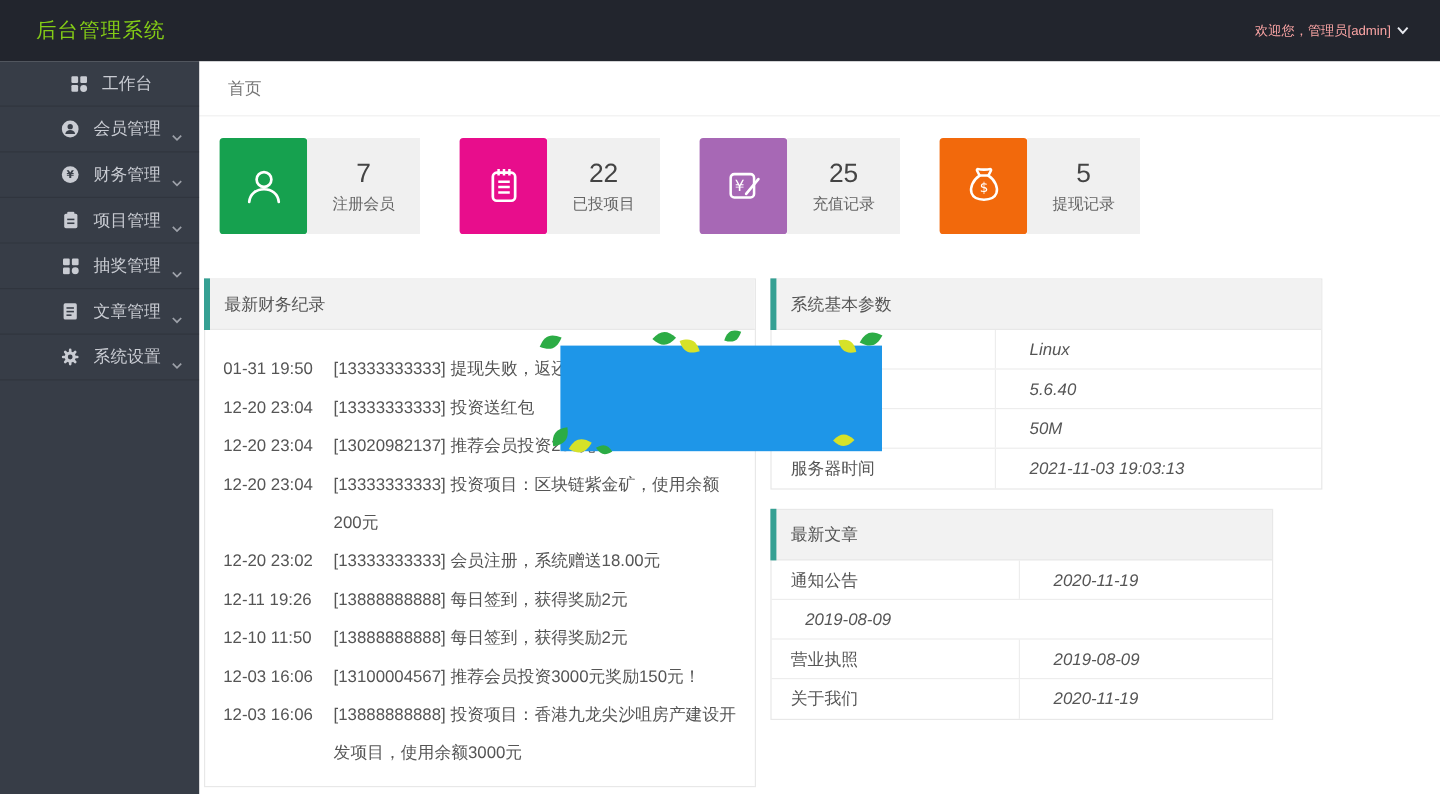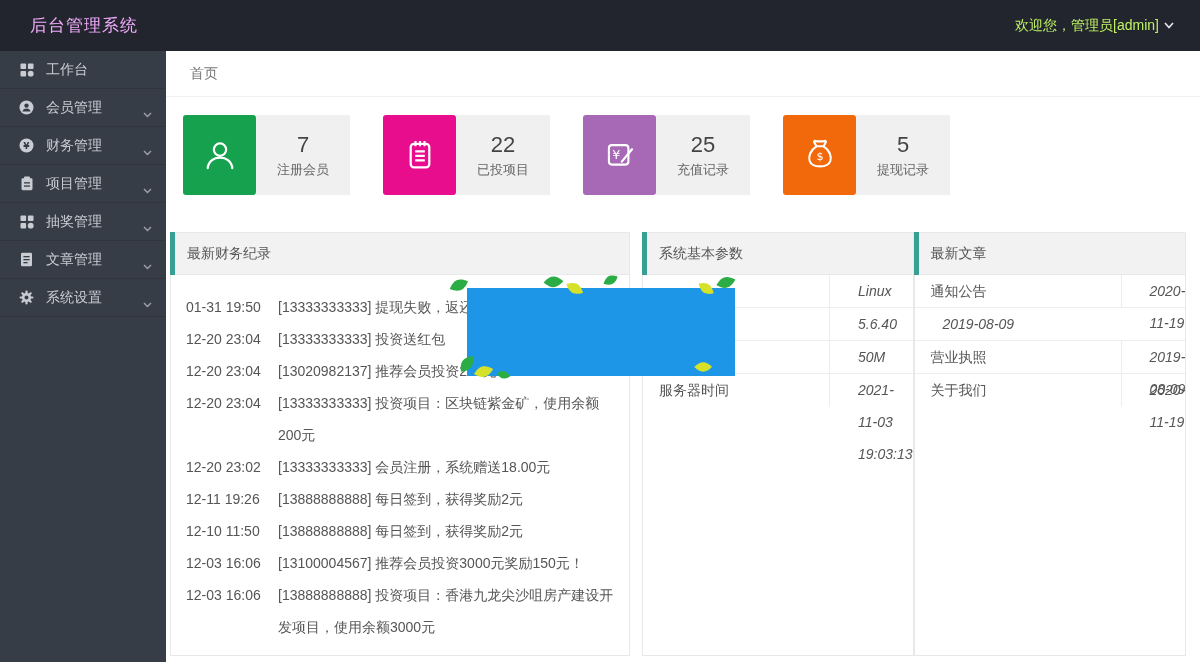--- a/index.html
+++ b/index.html
@@ -12,27 +12,27 @@
     --leaf-green:#2cac45;
     --leaf-yellow:#d6e229;
   }
   *{margin:0;padding:0;box-sizing:border-box;}
   html,body{width:1200px;height:662px;overflow:hidden;}
   body{font-family:"Liberation Sans","DejaVu Sans",sans-serif;background:#fff;}
   .app{position:relative;width:1200px;height:662px;background:#fff;}
 
   
   .topbar{position:absolute;left:0;top:0;width:1200px;height:51px;background:var(--topbar-bg);display:flex;align-items:center;justify-content:space-between;z-index:20;}
-  .brand{color:#f0abfc;font-size:17px;letter-spacing:1px;padding-left:30px;}
-  .userbox{display:flex;align-items:center;color:#bef264;font-size:14px;padding-right:26px;cursor:pointer;}
+  .brand{color:#84cc16;font-size:17px;letter-spacing:1px;padding-left:30px;}
+  .userbox{display:flex;align-items:center;color:#fca5a5;font-size:11px;padding-right:26px;cursor:pointer;}
   .userbox svg{margin-left:5px;}
 
   
   .sidebar{position:absolute;left:0;top:51px;width:166px;height:611px;background:var(--sidebar-bg);z-index:15;}
-  .side-item{position:relative;height:38px;display:flex;align-items:center;padding-left:19px;color:#c9ccd3;font-size:14px;cursor:pointer;border-bottom:1px solid rgba(0,0,0,0.12);}
+  .side-item{position:relative;height:38px;display:flex;align-items:center;padding-left:19px;color:#c9ccd3;font-size:14px;cursor:pointer;border-bottom:1px solid rgba(0,0,0,0.12);justify-content:center;}
   .side-item .s-ico{width:15px;height:15px;margin-right:12px;display:flex;align-items:center;justify-content:center;flex-shrink:0;}
   .side-item .chev{position:absolute;right:14px;top:16px;}
 
   
   .main{position:absolute;left:166px;top:51px;width:1034px;height:611px;background:#fff;overflow:hidden;border-radius:15px;}
   .breadcrumb-bar{height:46px;background:#fff;border-bottom:1px solid #f0f0f0;display:flex;align-items:center;padding-left:24px;font-size:14px;color:#777;}
   .breadcrumb-bar span{cursor:pointer;}
 
   
   .cards{display:flex;gap:33px;margin:18px 0 0 17px;}
@@ -46,21 +46,21 @@
   .panels{display:flex;gap:12px;margin:37px 0 0 4px;}
   .panel{width:460px;background:#fff;border:1px solid var(--panel-border);}
   .panel-head{position:relative;height:42px;background:var(--panel-head-bg);border-bottom:1px solid var(--panel-border);line-height:41px;padding-left:16px;font-size:14px;color:#555;}
   .panel-accent{position:absolute;left:-1px;top:-1px;width:5px;height:43px;}
 
   .fin-body{padding:16px 15px 12px 15px;}
   .rec{display:flex;font-size:14px;color:#555;line-height:32px;}
   .rec-time{width:92px;flex-shrink:0;}
   .rec-text{flex:1;}
 
-  .right-col{width:460px;display:flex;flex-direction:row;}
+  .right-col{width:460px;display:flex;flex-direction:column;}
   .trow{display:flex;height:33px;border-bottom:1px solid #ededed;font-size:14px;color:#555;}
   .trow:last-child{border-bottom:none;}
   .tlabel{width:187px;border-right:1px solid #ededed;padding-left:16px;line-height:32px;}
   .tval{flex:1;padding-left:28px;line-height:32px;font-style:italic;}
   .gap16{height:16px;}
 
   
   .float-banner{position:absolute;left:467px;top:288px;width:268px;height:88px;z-index:50;cursor:pointer;}
   .float-banner .bg{position:absolute;left:0;top:0;width:268px;height:88px;background:linear-gradient(180deg,#1f9ae6 0%,#1e96e8 55%,#1a90e4 100%);}
   .float-banner svg{position:absolute;left:-20px;top:-20px;overflow:visible;}

